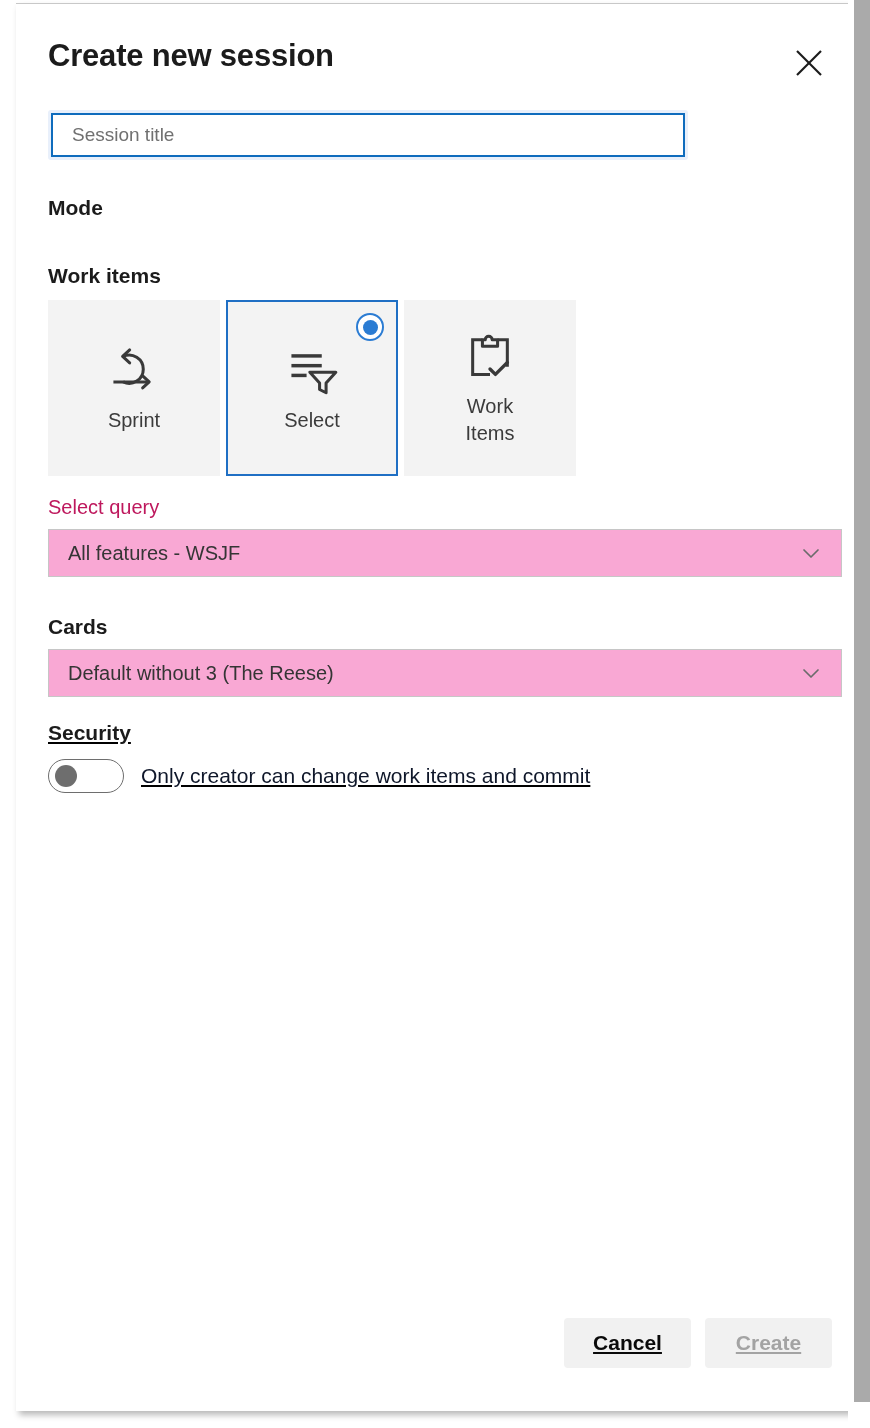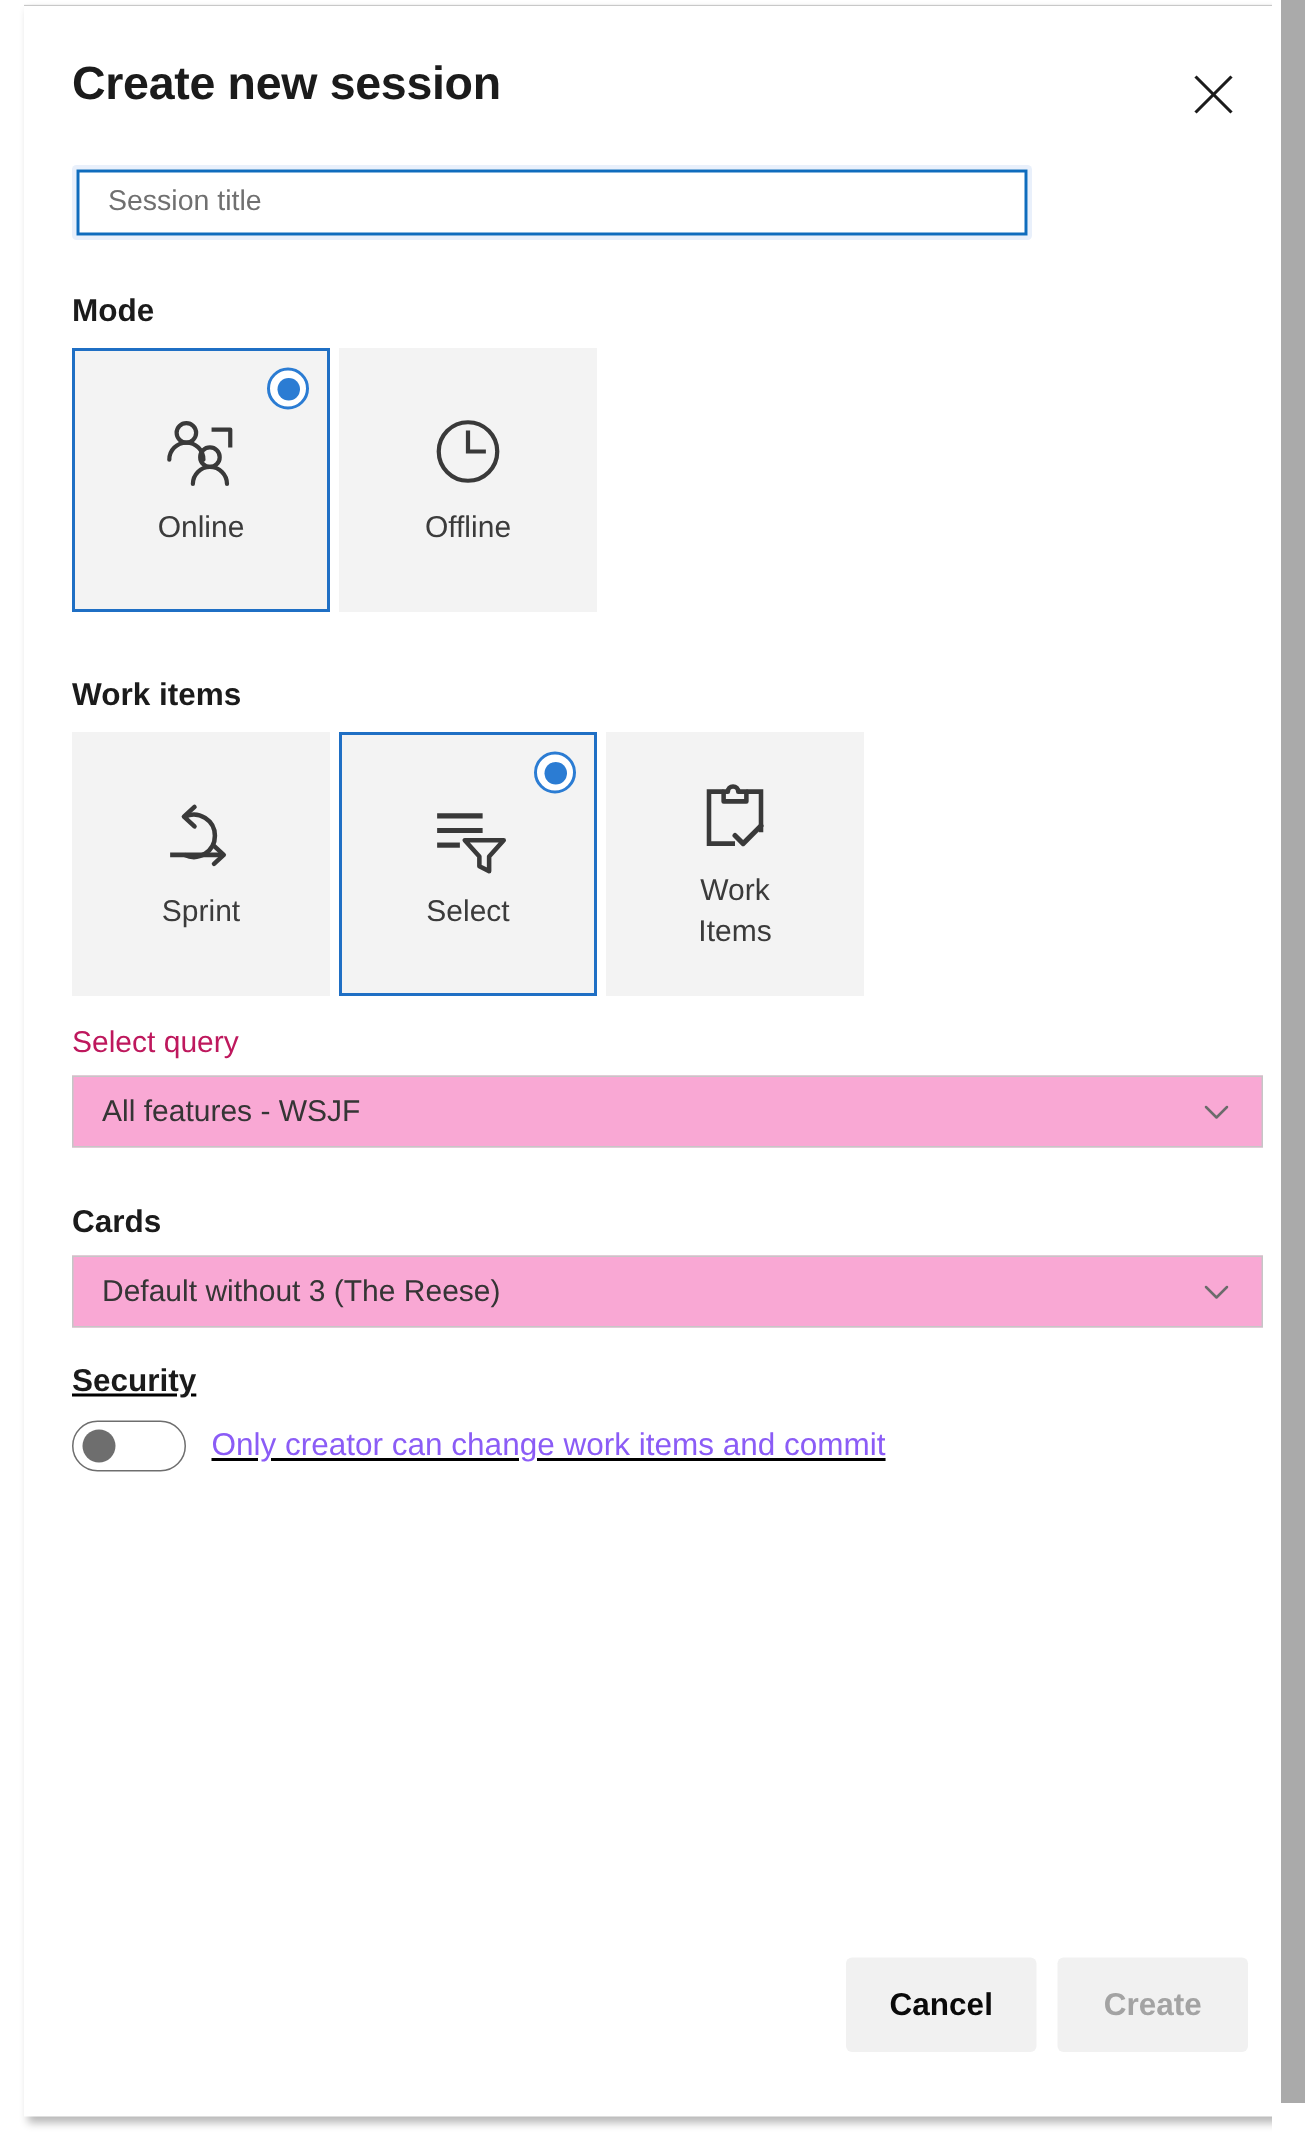--- a/index.html
+++ b/index.html
@@ -207,42 +207,43 @@
     left: 6px; top: 50%;
     transform: translateY(-50%);
     width: 22px; height: 22px;
     border-radius: 50%;
     background: #6e6e6e;
     display: block;
   }
   .toggle-text {
     margin-left: 17px;
     font-size: 21px;
-    color: #8b5cf6;
+    color: #0f172a;
   }
 
   
   .footer {
     position: absolute;
     right: 32px;
     bottom: 43px;
     display: flex;
     gap: 14px;
   }
   .btn {
     min-width: 127px;
-    height: 63px;
+    height: 50px;
     border: none;
     background: #f1f1f1;
     border-radius: 4px;
     font-family: "Liberation Sans", sans-serif;
     font-size: 21px;
     font-weight: bold;
     cursor: pointer;
     padding: 0 8px;
+    text-decoration: underline;
   }
   .btn.primary-label { color: #0a0a0a; }
   .btn.disabled { color: #a3a3a3; cursor: default; }
 </style>
 </head>
 <body>
 
 <div id="screen">
 
   <div class="dialog">
@@ -258,49 +259,20 @@
         </span>
       </button>
     </div>
 
     <div class="title-input-wrap">
       <input class="title-input" type="text" placeholder="Session title" style="">
     </div>
 
     <div class="mode-section">
       <div class="section-label">Mode</div>
-      <div class="mode-row">
-
-        <div class="opt-card selected">
-          <div class="radio-dot">
-              <i></i>
-            </div>
-          <div class="opt-icon">
-            <svg width="52" height="52" viewBox="0 0 48 48" fill="none" stroke="#393939" stroke-width="2.6" stroke-linecap="round" stroke-linejoin="round">
-              <circle cx="15" cy="12.5" r="6"></circle>
-              <path d="M4.5 29c0-5.8 4.7-10.5 10.5-10.5S25.5 23.2 25.5 29"></path>
-              <path d="M30.5 10.5H42v11" stroke-linecap="butt"></path>
-              <circle cx="29.5" cy="27.5" r="6"></circle>
-              <path d="M19 44c0-5.8 4.7-10.5 10.5-10.5S40 38.2 40 44"></path>
-            </svg>
-          </div>
-          <div class="opt-label">Online</div>
-        </div>
-
-        <div class="opt-card">
-          <div class="opt-icon">
-            <svg width="52" height="52" viewBox="0 0 48 48" fill="none" stroke="#393939" stroke-width="2.6" stroke-linecap="butt">
-              <circle cx="24" cy="24" r="18"></circle>
-              <path d="M24 11v13h11"></path>
-            </svg>
-          </div>
-          <div class="opt-label">Offline</div>
-        </div>
-
-      </div>
     </div>
 
     <div class="wi-section">
       <div class="section-label">Work items</div>
       <div class="wi-row">
 
         <div class="opt-card wi-card">
           <div class="opt-icon">
             <svg width="52" height="52" viewBox="0 0 48 48" fill="none" stroke="#393939" stroke-width="2.8" stroke-linecap="butt" stroke-linejoin="miter">
               <path d="M14 11.5a13 13 0 1 1 0 23.5"></path>

